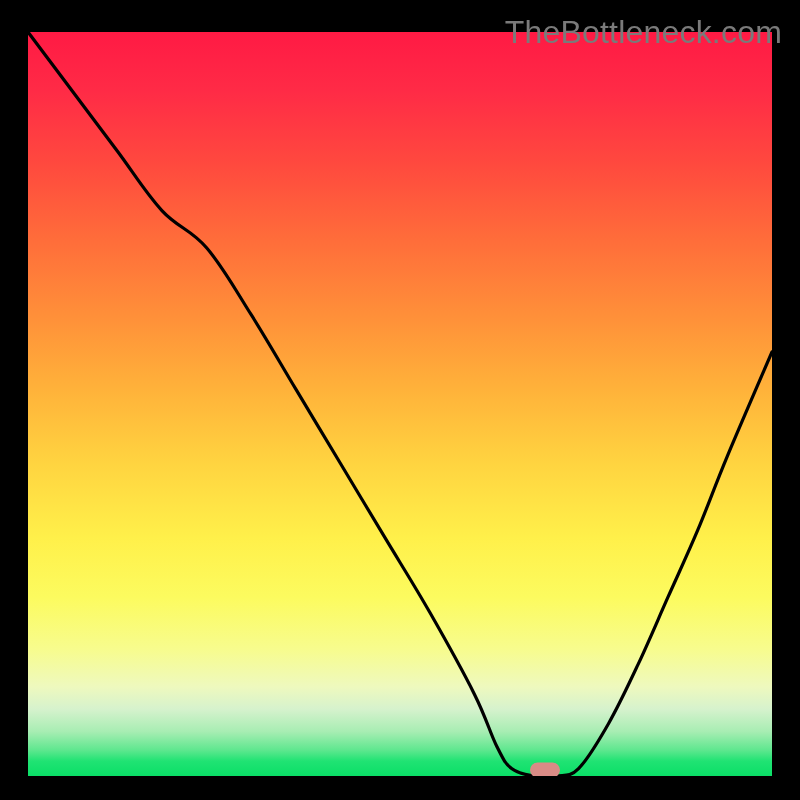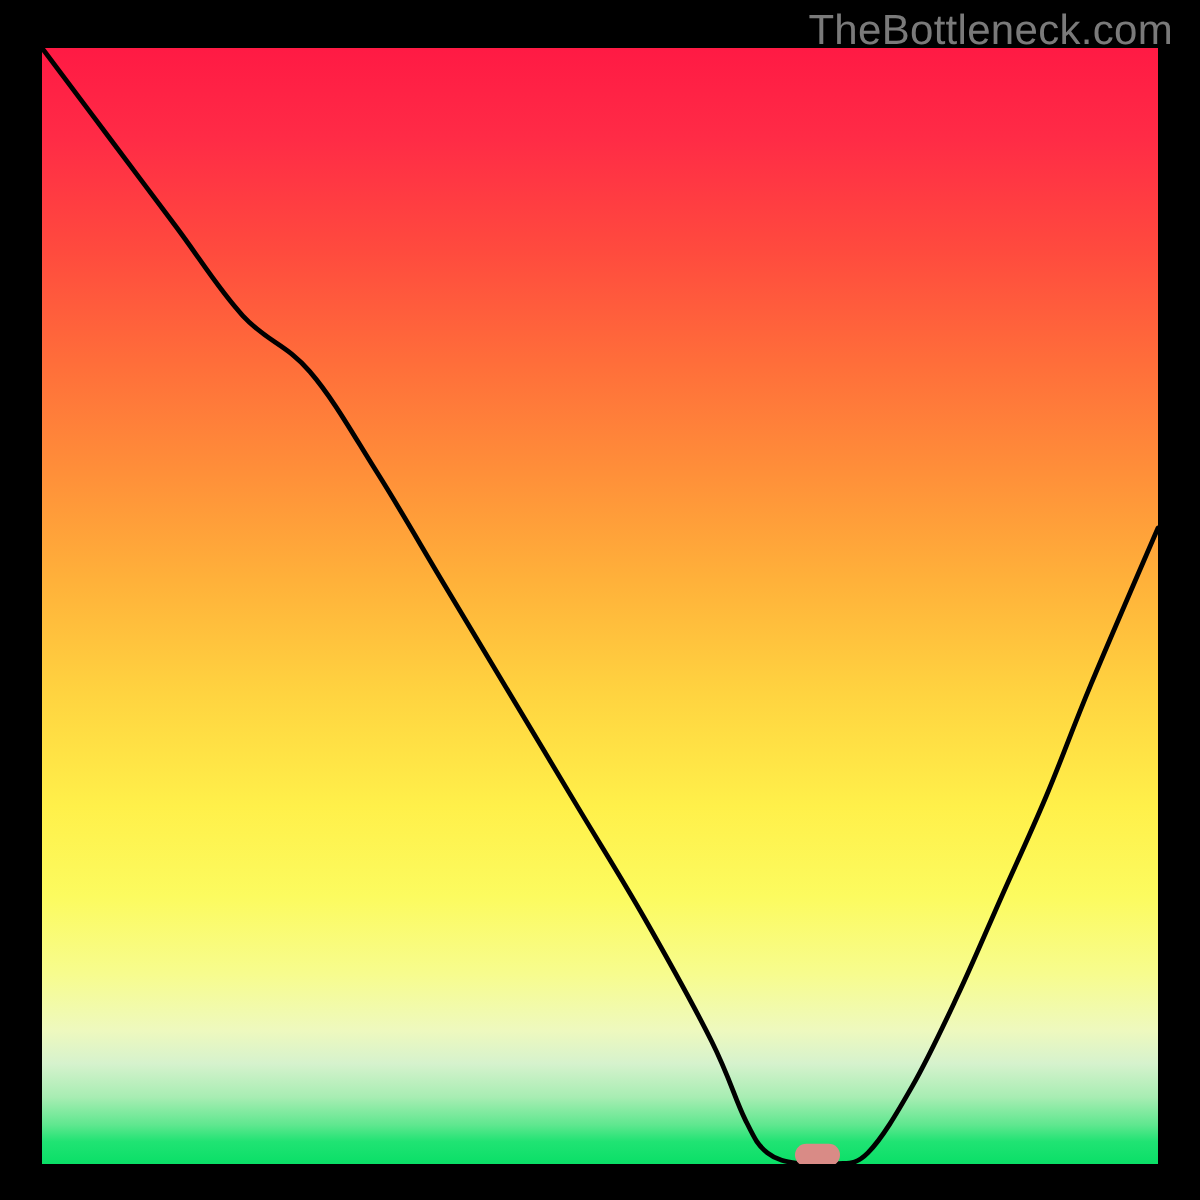--- a/index.html
+++ b/index.html
@@ -10,25 +10,25 @@
     background: #000000;
     overflow: hidden;
   }
   .container {
     position: relative;
     width: 800px;
     height: 800px;
   }
   .watermark {
     position: absolute;
-    top: 4px;
+    top: 14px;
     right: 18px;
     color: #7a7a7a;
     font-family: Arial, Helvetica, sans-serif;
-    font-size: 28px;
+    font-size: 32px;
     font-weight: 500;
     letter-spacing: 0.2px;
     z-index: 5;
     user-select: none;
   }
   .plot-area {
     position: absolute;
     left: 28px;
     top: 32px;
     width: 744px;

